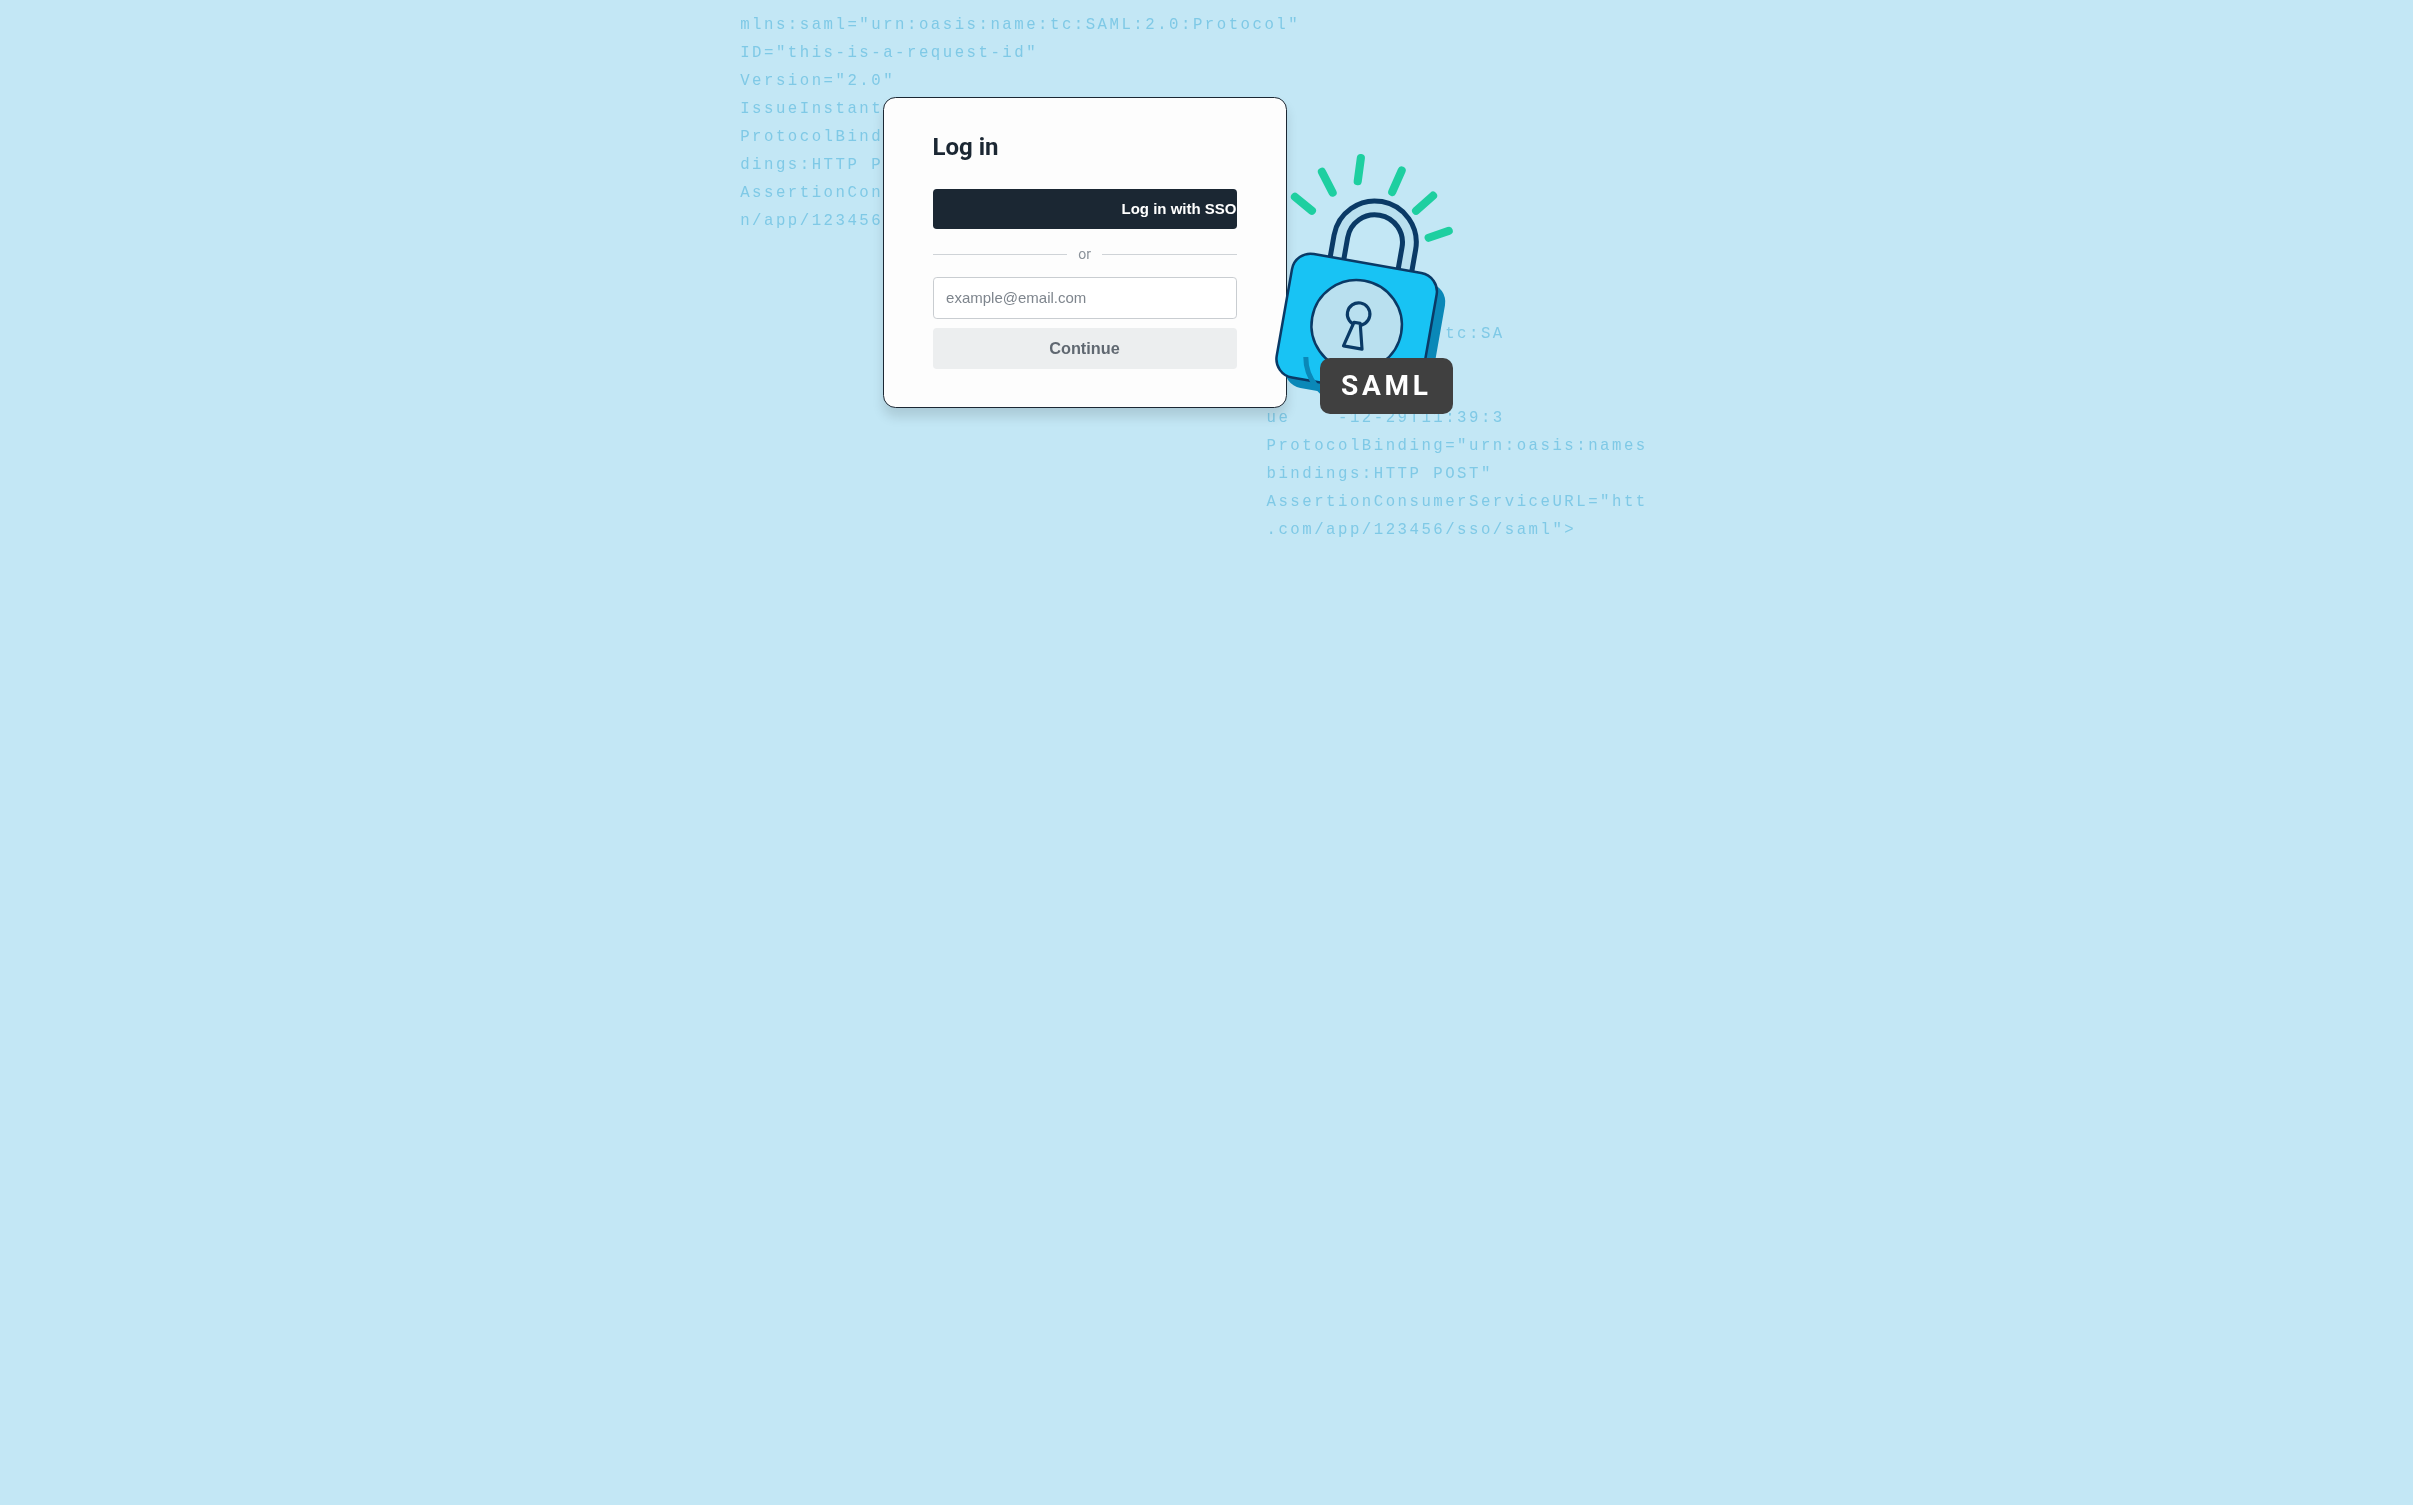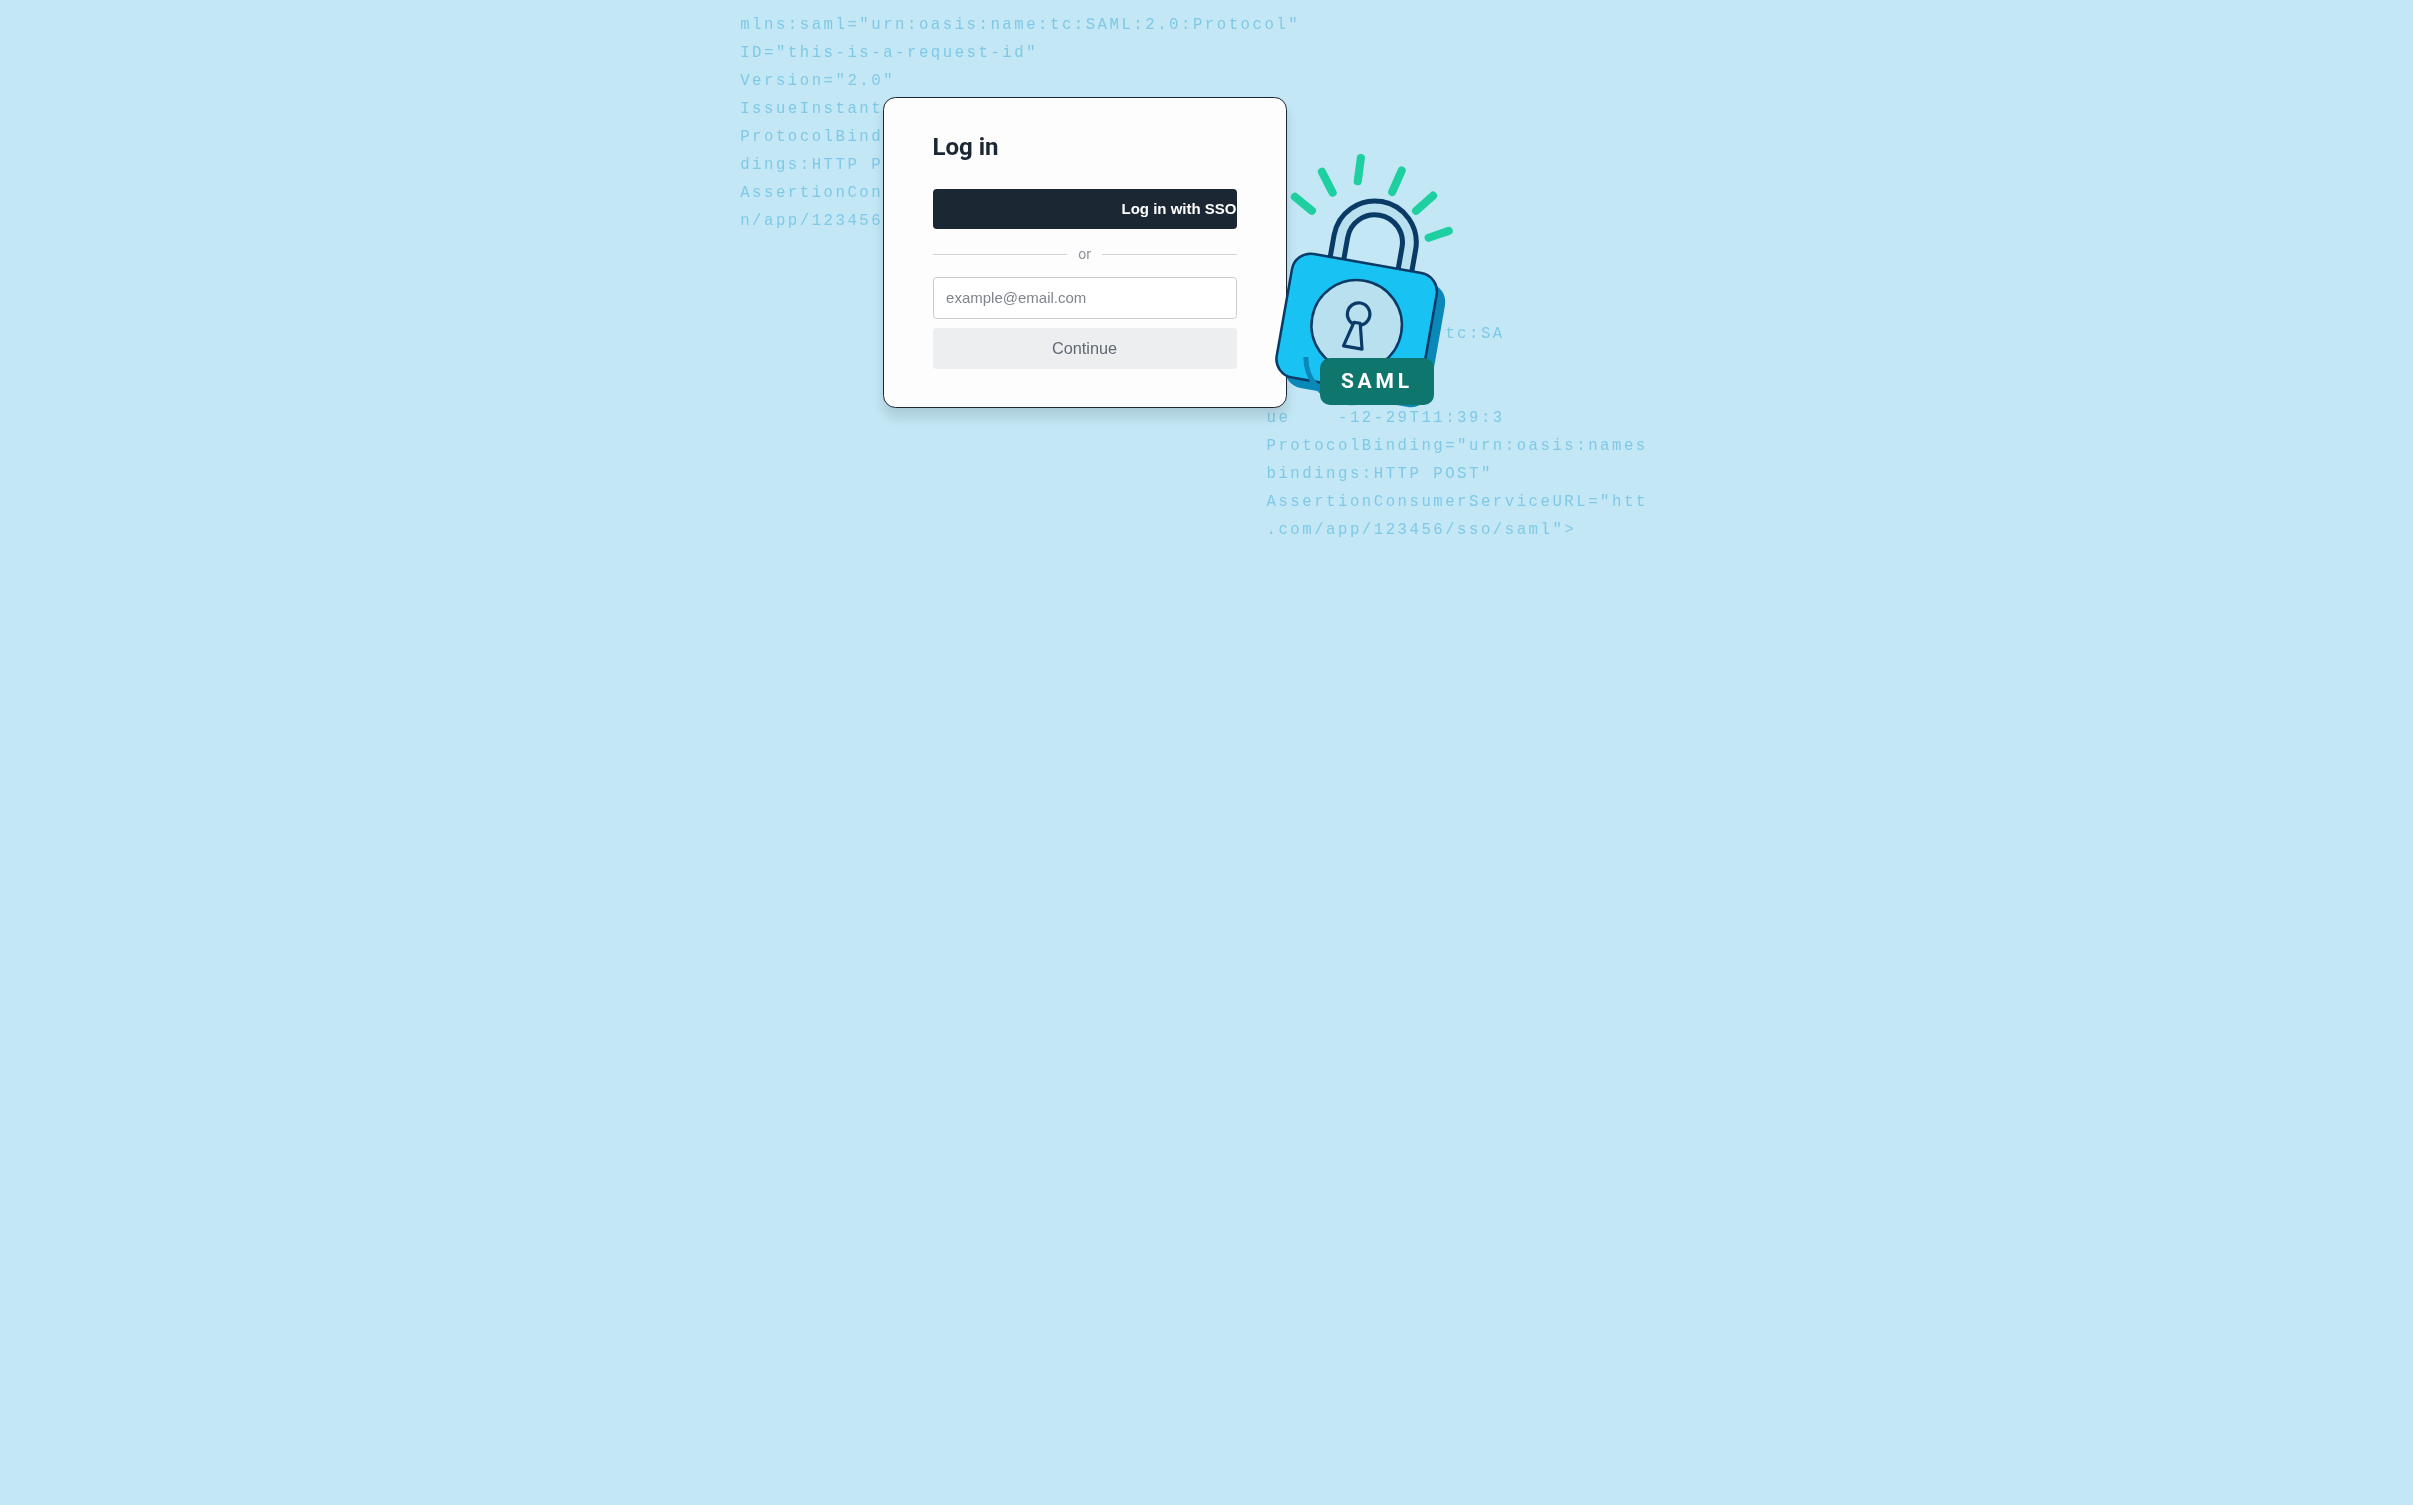--- a/index.html
+++ b/index.html
@@ -91,41 +91,41 @@
   }
   .email::placeholder { color: #7e858d; }
   .btn-continue {
     display: block;
     width: 100%;
     background: #eceeef;
     color: #606871;
     border: none;
     border-radius: 3.8px;
     font-size: 16.3px;
-    font-weight: 400;
+    font-weight: 700;
     padding: 11.3px 0;
     text-align: center;
     cursor: pointer;
   }
 
   .lock-wrap {
     position: absolute;
     top: 153px;
     left: 493px;
     width: 258px;
     height: 295px;
     pointer-events: none;
   }
   .saml-badge {
     position: absolute;
     top: 358px;
     left: 578px;
-    background: #0f766e;
+    background: #404040;
     color: #fff;
-    font-size: 21px;
+    font-size: 28px;
     font-weight: 700;
     letter-spacing: 3.8px;
     padding: 11.3px 21.4px;
     border-radius: 10px;
     pointer-events: none;
   }
 </style>
 </head>
 <body>
 

